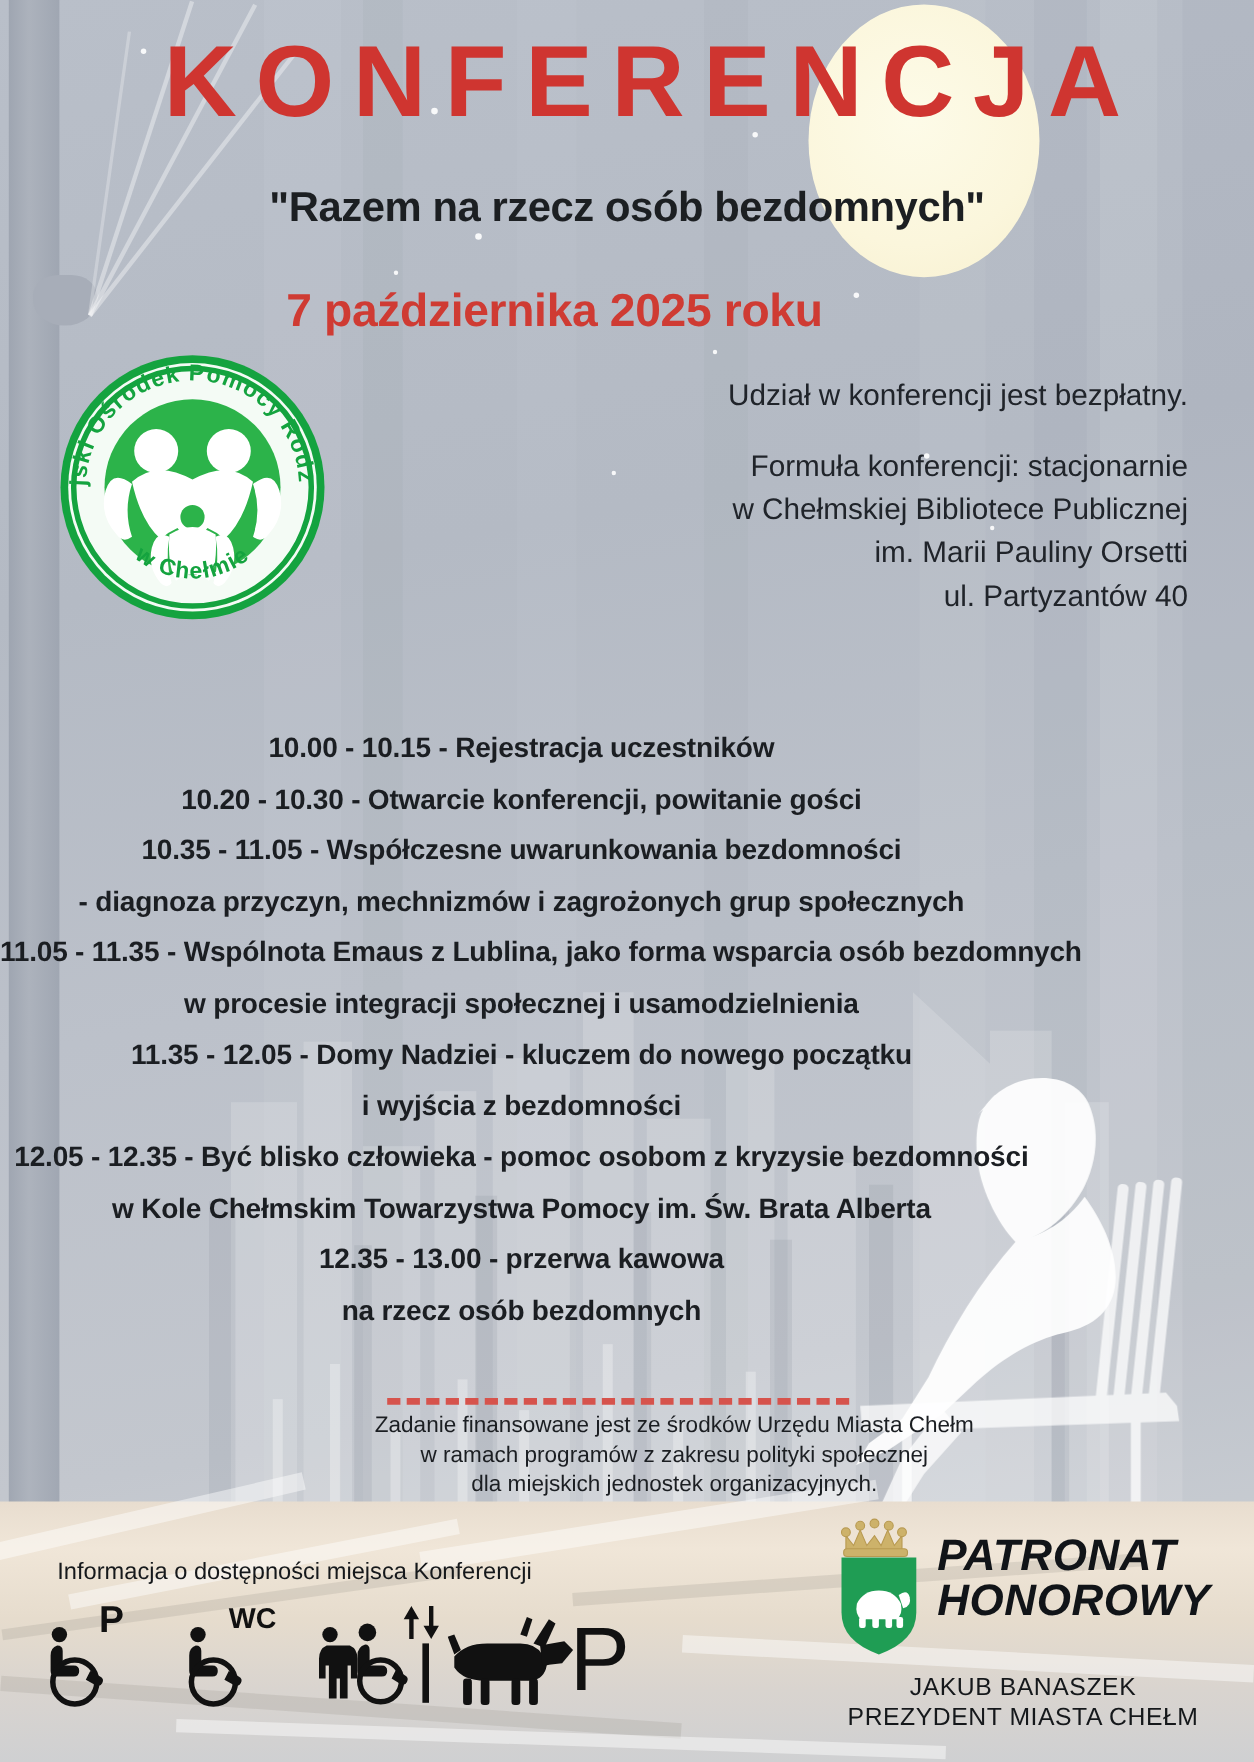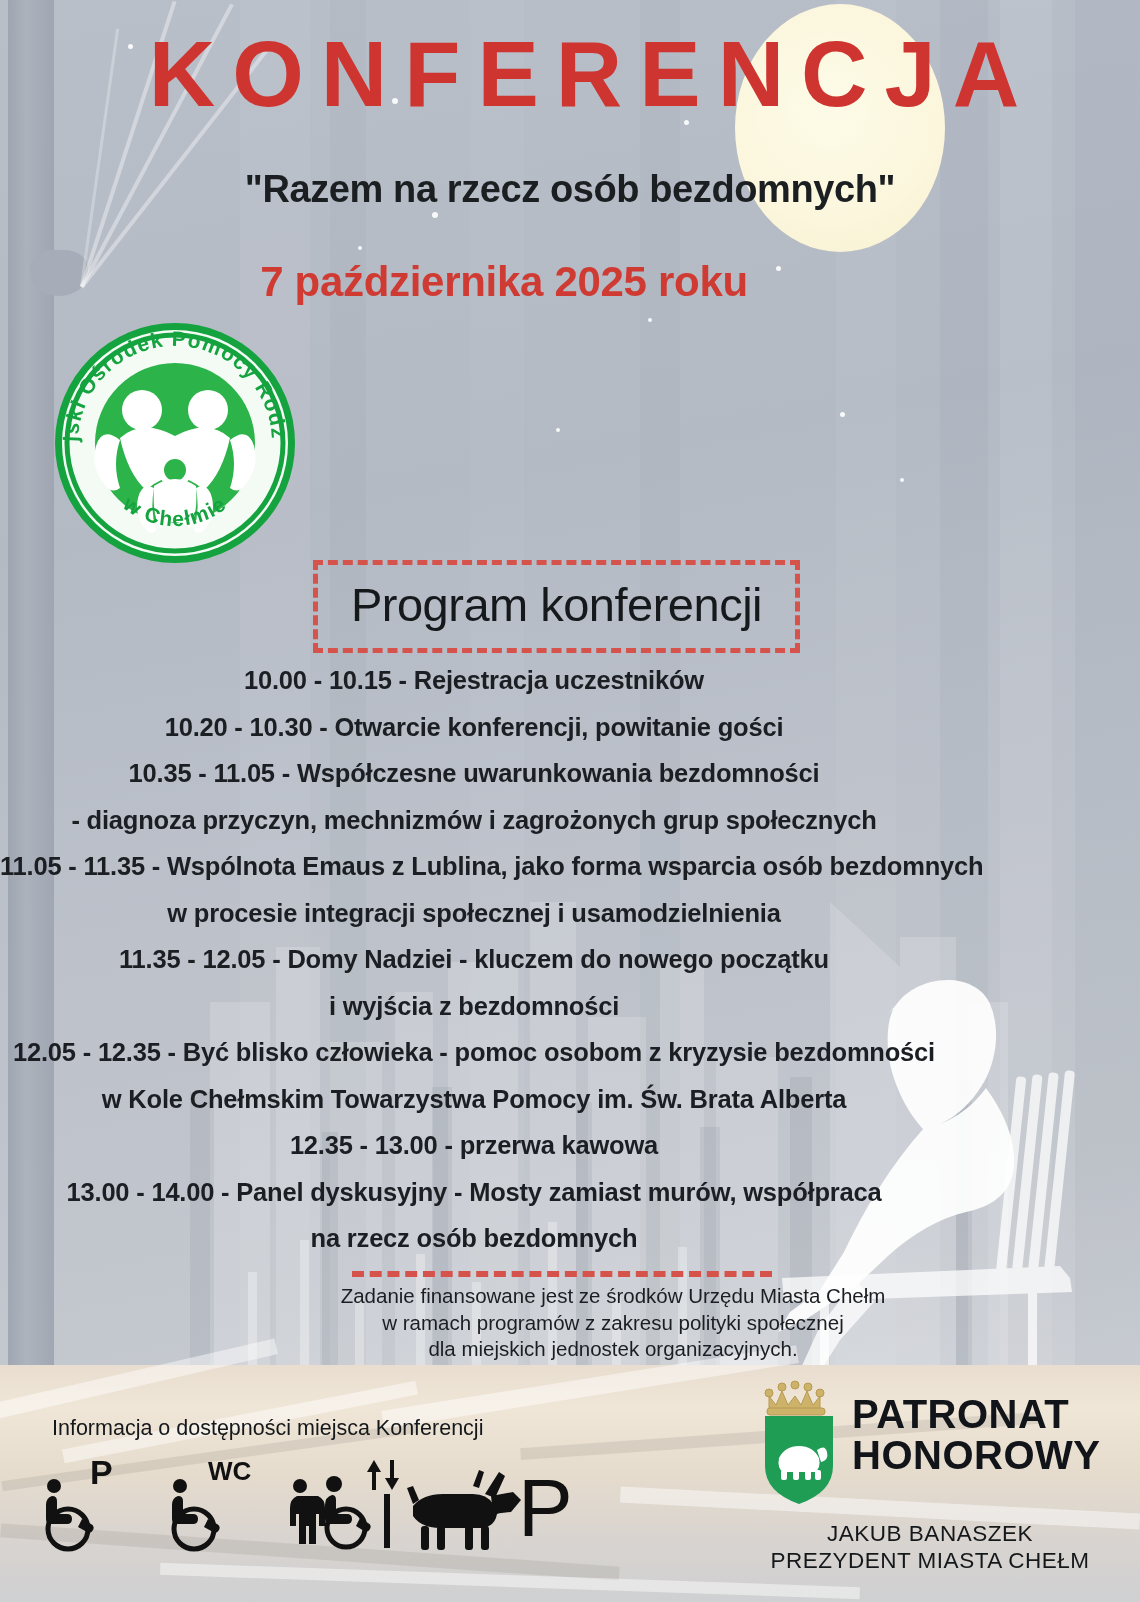--- a/index.html
+++ b/index.html
@@ -135,21 +135,21 @@
     position:absolute;left:32px;top:1456px;width:520px;height:100px;
   }
   .acc-icons svg{display:block;}
   .acc-item{position:absolute;top:0;}
 
   
   .patronat{position:absolute;left:755px;top:1380px;width:350px;height:130px;}
   .pat-text{
     position:absolute;left:97px;top:14px;
     font-size:40px;font-weight:bold;color:#111418;
-    line-height:1.02;letter-spacing:.5px;
+    line-height:1.02;letter-spacing:.5px;font-style:italic;
   }
   .pat-sub{
     position:absolute;left:755px;top:1520px;width:350px;
     text-align:center;
     font-size:22.5px;color:#15181b;line-height:1.22;letter-spacing:.5px;
   }
 
   
   .mopr{position:absolute;left:50px;top:318px;width:250px;height:250px;}
 </style>
@@ -295,38 +295,42 @@
       <path d="M146 170 q12 -6 16 10 q4 18 -8 32 q-6 6 -10 0 q6 -20 2 -42 Z" fill="#ffffff"></path>
       <path d="M104 168 q21 -14 42 0 q2 28 -6 42 q-15 -12 -30 0 q-8 -14 -6 -42 Z" fill="#ffffff"></path>
       <text font-family="'Liberation Sans',sans-serif" font-size="21" font-weight="bold" fill="#14a33f" letter-spacing="1.2">
         <textPath href="#arcTop" startOffset="50%" text-anchor="middle">Miejski Ośrodek Pomocy Rodzinie</textPath>
       </text>
       <text font-family="'Liberation Sans',sans-serif" font-size="21" font-weight="bold" fill="#14a33f" letter-spacing="1.2">
         <textPath href="#arcBot" startOffset="50%" text-anchor="middle">w Chełmie</textPath>
       </text>
     </svg>
 
-
-    <div class="proghead">
-      <span>Program konferencji</span>
-    </div>
+    <div class="info">
+      <div>Udział w konferencji jest bezpłatny.</div>
+      <div class="gap"></div>
+      <div>Formuła konferencji: stacjonarnie</div>
+      <div>w Chełmskiej Bibliotece Publicznej</div>
+      <div>im. Marii Pauliny Orsetti</div>
+      <div>ul. Partyzantów 40</div>
+    </div>
+
 
     <div class="program">
       <p class="pline">10.00 - 10.15 - Rejestracja uczestników</p>
       <p class="pline">10.20 - 10.30 - Otwarcie konferencji, powitanie gości</p>
       <p class="pline">10.35 - 11.05 - Współczesne uwarunkowania bezdomności</p>
       <p class="pline">- diagnoza przyczyn, mechnizmów i zagrożonych grup społecznych</p>
       <p class="pline">11.05 - 11.35 - Wspólnota Emaus z Lublina, jako forma wsparcia osób bezdomnych</p>
       <p class="pline">w procesie integracji społecznej i usamodzielnienia</p>
       <p class="pline">11.35 - 12.05 - Domy Nadziei - kluczem do nowego początku</p>
       <p class="pline">i wyjścia z bezdomności</p>
       <p class="pline">12.05 - 12.35 - Być blisko człowieka - pomoc osobom z kryzysie bezdomności</p>
       <p class="pline">w Kole Chełmskim Towarzystwa Pomocy im. Św. Brata Alberta</p>
       <p class="pline">12.35 - 13.00 - przerwa kawowa</p>
-      <p class="pline">13.00 - 14.00 - Panel dyskusyjny - Mosty zamiast murów, współpraca</p>
       <p class="pline">na rzecz osób bezdomnych</p>
     </div>
 
     <div class="divider"></div>
 
     <div class="funding">
       <div>Zadanie finansowane jest ze środków Urzędu Miasta Chełm</div>
       <div>w ramach programów z zakresu polityki społecznej</div>
       <div>dla miejskich jednostek organizacyjnych.</div>
     </div>

